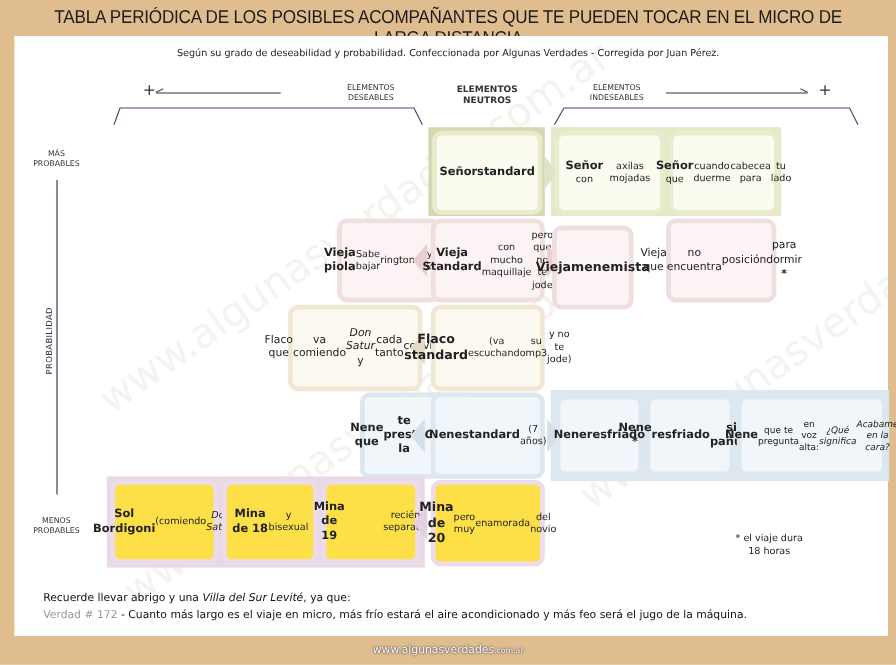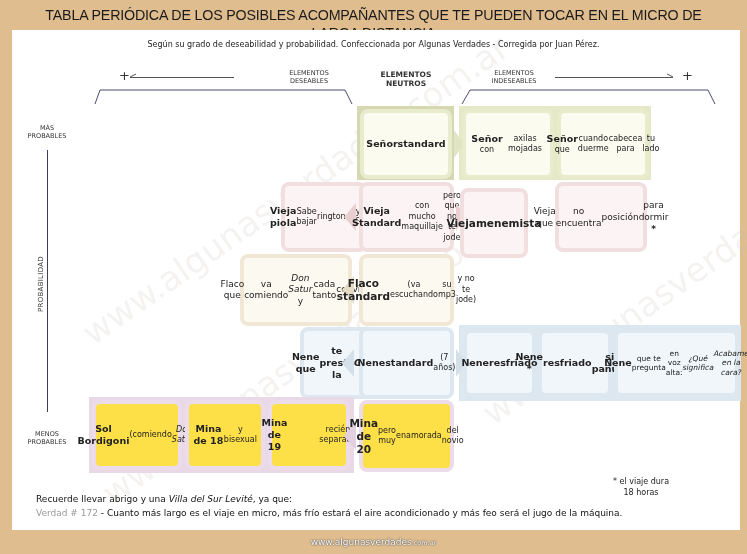--- a/index.html
+++ b/index.html
@@ -216,21 +216,21 @@
   <div>recién separada</div>
 </div>
 <div class="arrow" style="left:344px;top:422px;border-top:14px solid transparent;border-bottom:14px solid transparent;border-right:12px solid #e2cfe0;"></div>
 <div class="card c-mina" style="left:359px;top:400px;width:95px;height:72px;">
   <div class="big">Mina de 20</div>
   <div>pero muy</div>
   <div>enamorada</div>
   <div>del novio</div>
 </div>
 
-<div class="note" style="left:596px;top:443px;width:90px;margin-top:33px;">
+<div class="note" style="left:596px;top:443px;width:90px;">
   <div>* el viaje dura</div>
   <div>18 horas</div>
 </div>
 
 <div class="footer1">
   <span>Recuerde llevar abrigo y una </span><i>Villa del Sur Levité</i><span>, ya que:</span>
 </div>
 <div class="footer2">
   <span class="gray">Verdad # 172</span><span> - Cuanto más largo es el viaje en micro, más frío estará el aire acondicionado y más feo será el jugo de la máquina.</span>
 </div>

